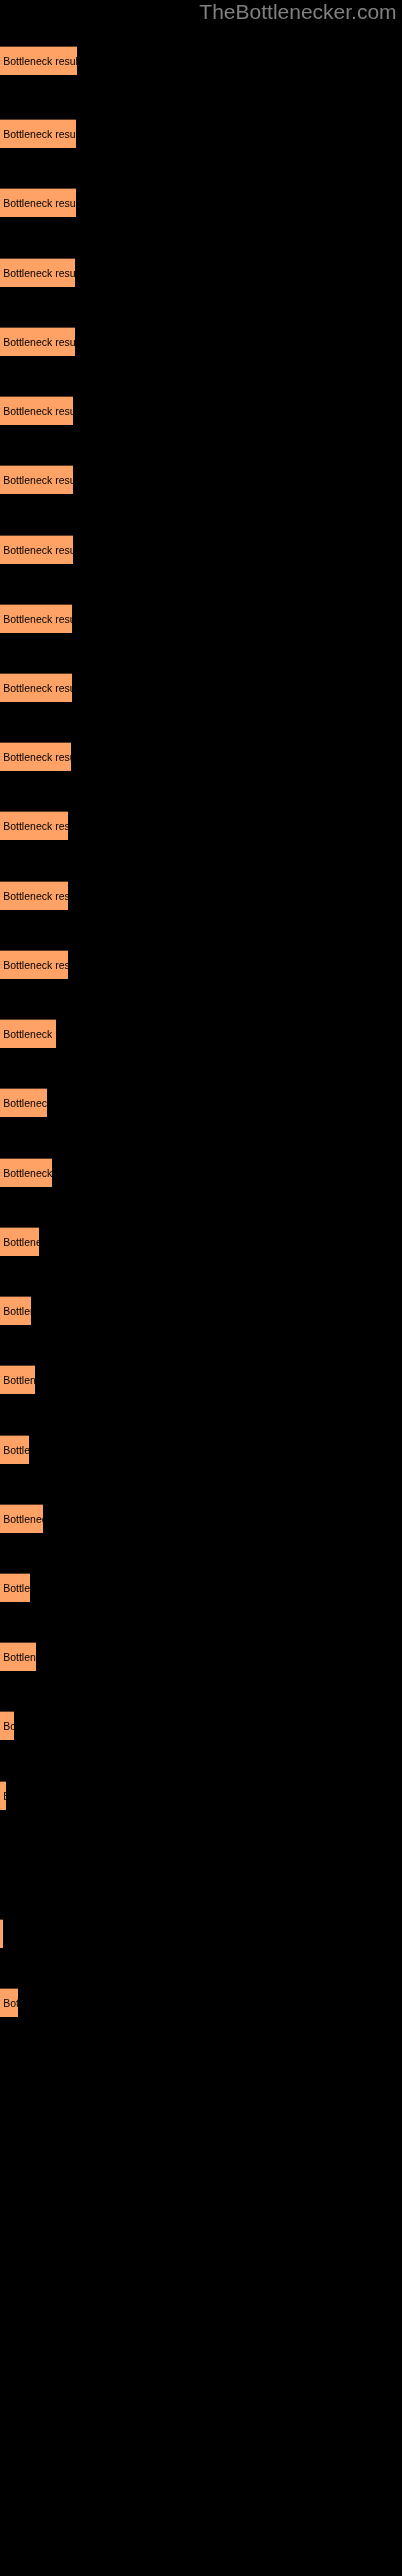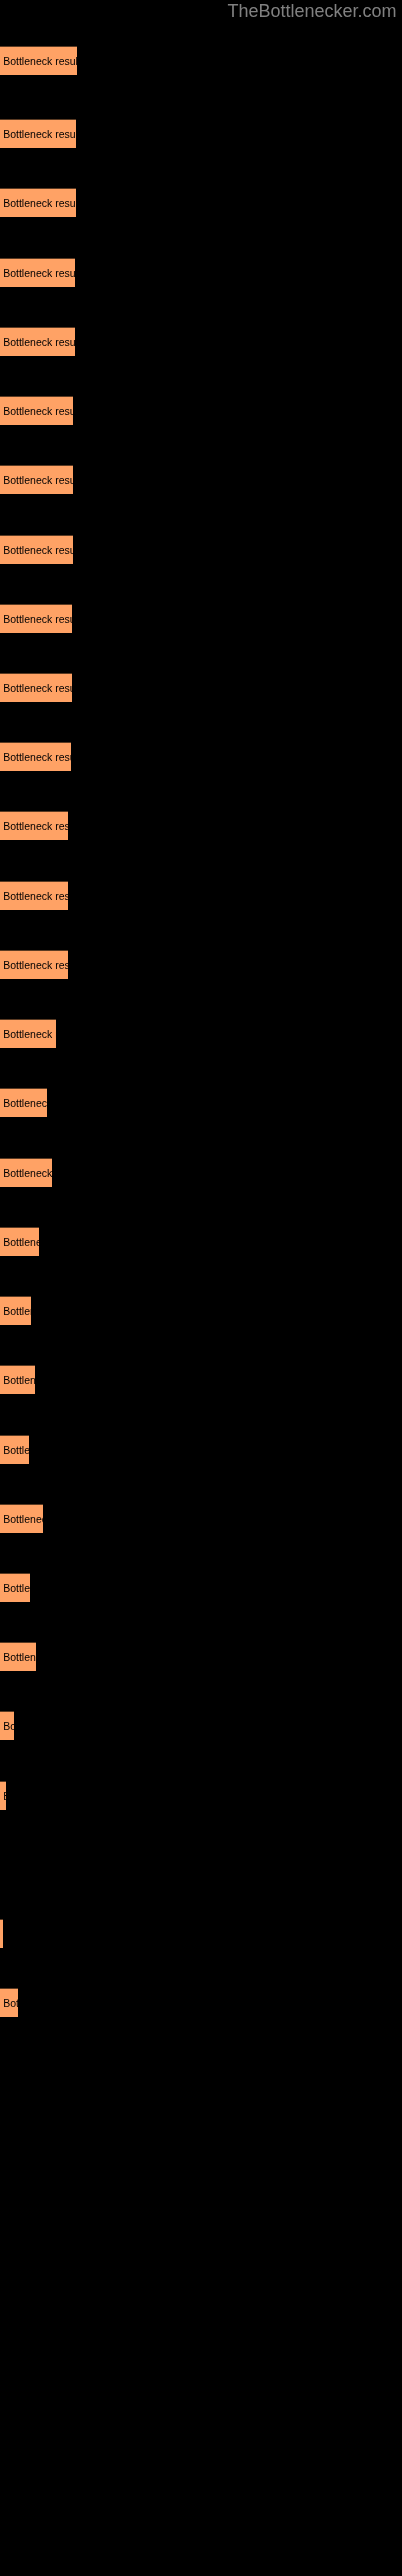--- a/index.html
+++ b/index.html
@@ -12,21 +12,21 @@
   }
   #chart-root{
     position:relative;
     width:403px;height:2576px;
     background:#000000;
   }
   #watermark{
     position:absolute;
     top:1.6px; right:6.4px;
     color:#808080;
-    font-size:18px;
+    font-size:21px;
     font-family:"Liberation Sans", sans-serif;
     letter-spacing:0px;
     white-space:nowrap;
     line-height:19.3px;
   }
   #bars{
     position:absolute;
     left:0; top:0;
     width:403px;
     height:2576px;

